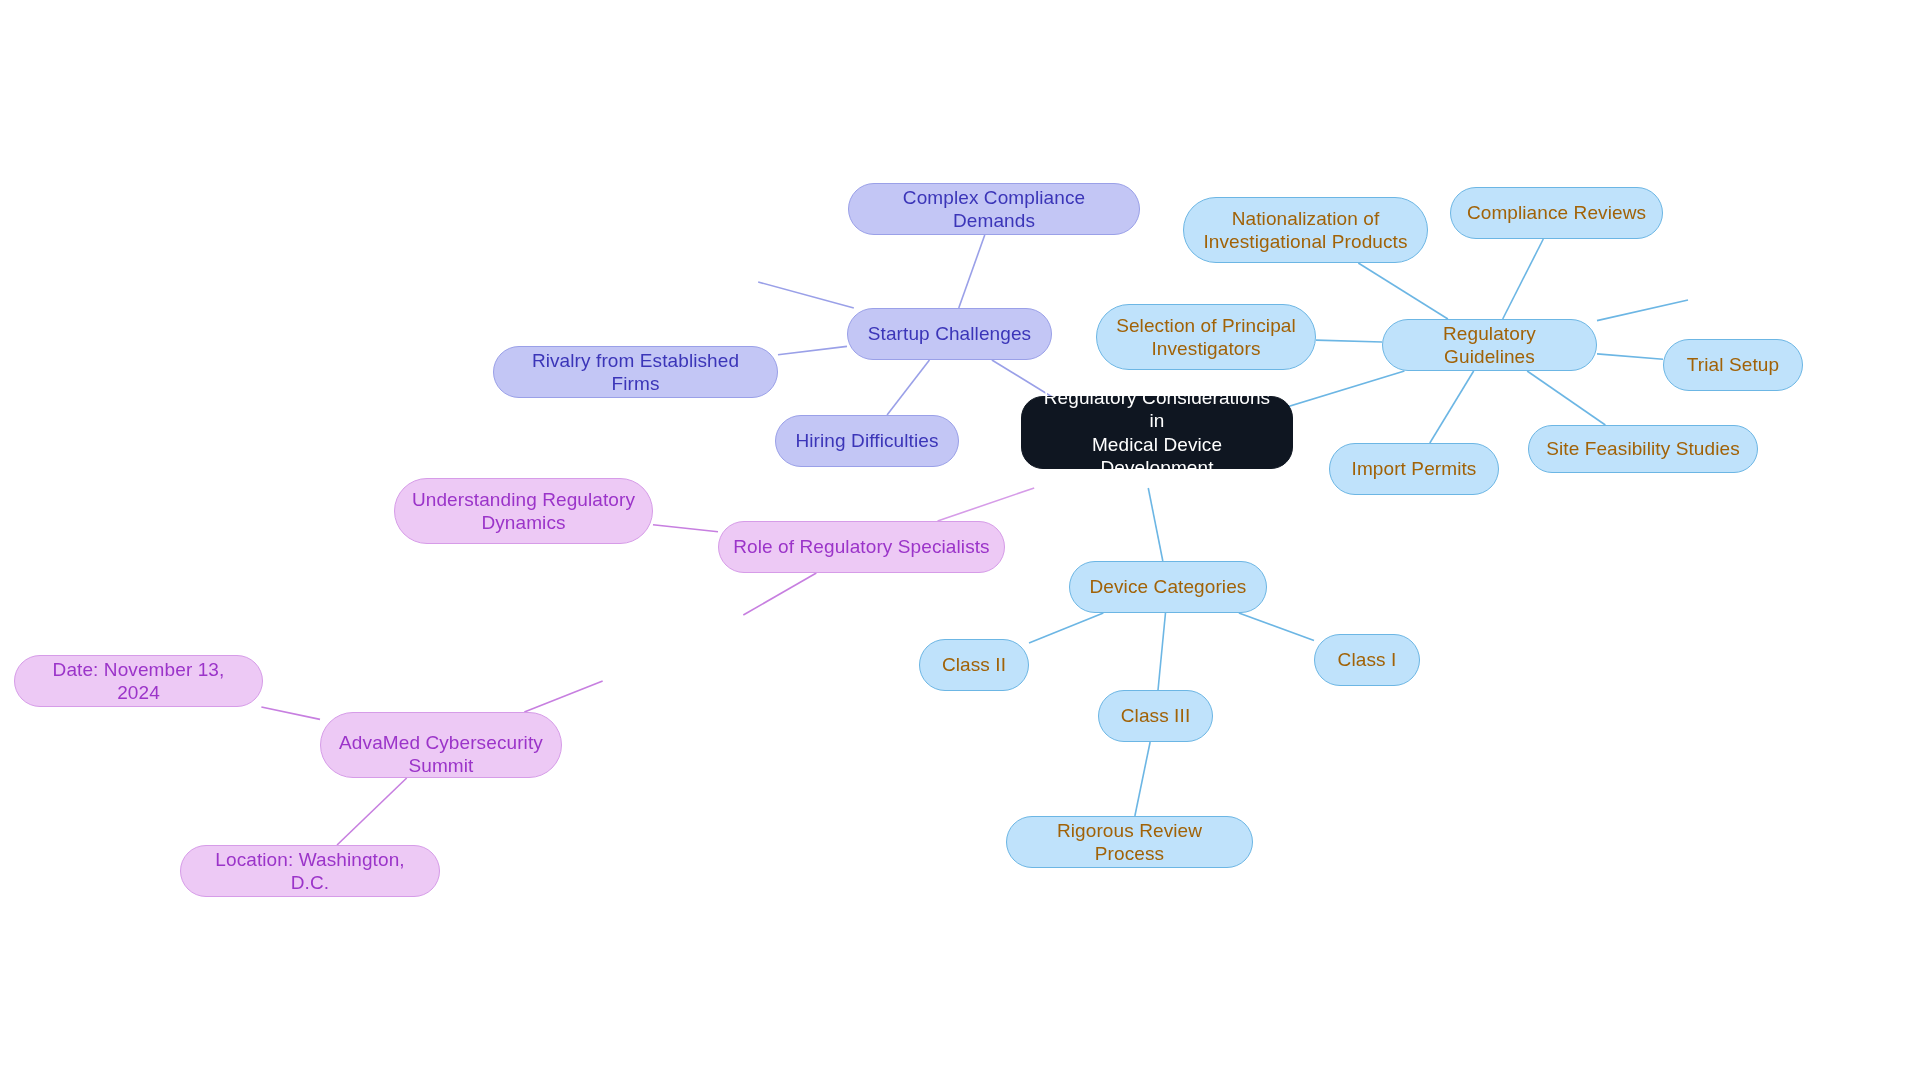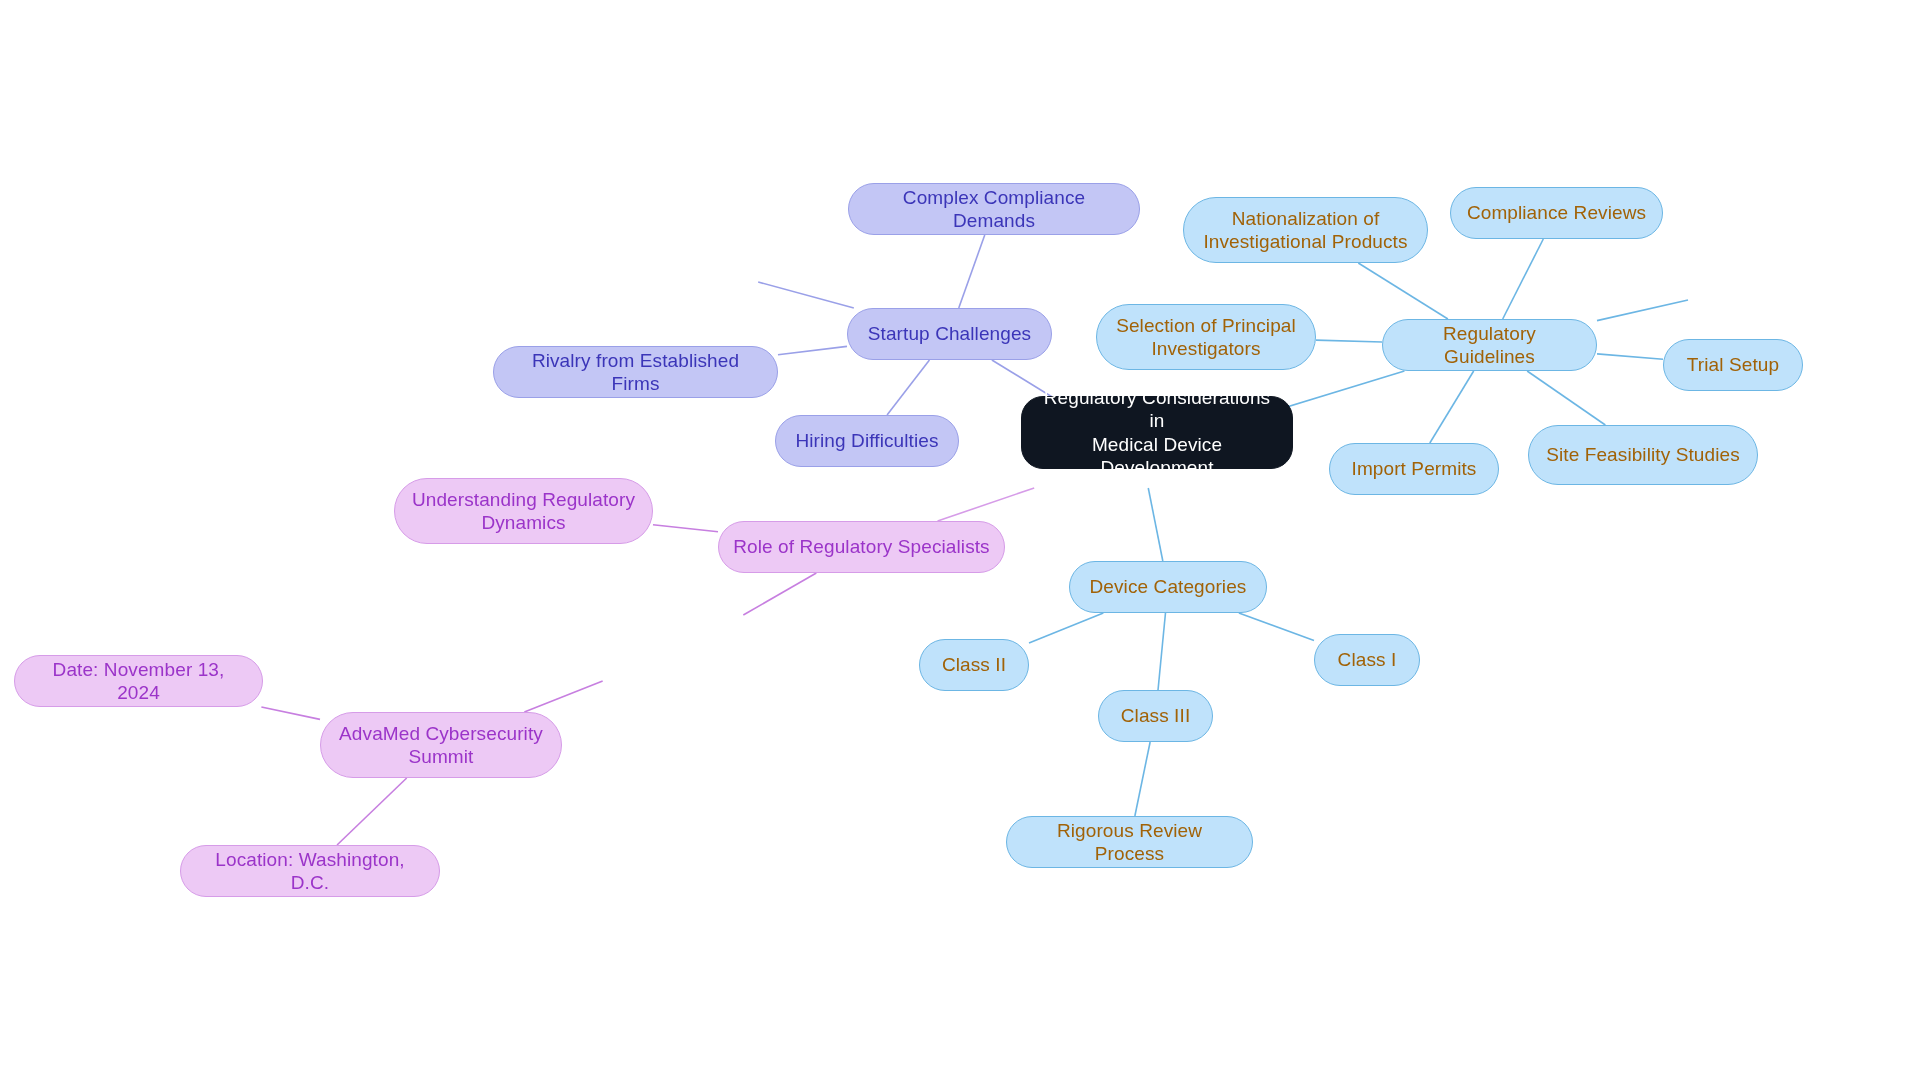--- a/index.html
+++ b/index.html
@@ -67,30 +67,30 @@
     </svg>
 <div class="node root" style="left: 1005px; top: 396px; width: 272px; height: 73px; margin-left: 16px;"><span>Regulatory Considerations in
 Medical Device Development</span></div>
     <div class="node purple" style="left: 847px; top: 308px; width: 205px; height: 52px;"><span>Startup Challenges</span></div>
     <div class="node purple" style="left: 848px; top: 183px; width: 292px; height: 52px;"><span>Complex Compliance Demands</span></div>
     <div class="node purple" style="left: 493px; top: 346px; width: 285px; height: 52px;"><span>Rivalry from Established Firms</span></div>
     <div class="node purple" style="left: 775px; top: 415px; width: 184px; height: 52px;"><span>Hiring Difficulties</span></div>
     <div class="node pink" style="left: 718px; top: 521px; width: 287px; height: 52px;"><span>Role of Regulatory Specialists</span></div>
     <div class="node pink" style="left: 394px; top: 478px; width: 259px; height: 66px;"><span>Understanding Regulatory
 Dynamics</span></div>
-    <div class="node pink" style="left: 320px; top: 712px; width: 242px; height: 66px;"><span>AdvaMed Cybersecurity
+    <div class="node pink" style="left: 320px; top: 712px; width: 242px; height: 66px; align-items: flex-end;"><span>AdvaMed Cybersecurity
 Summit</span></div>
     <div class="node pink" style="left: 14px; top: 655px; width: 249px; height: 52px;"><span>Date: November 13, 2024</span></div>
     <div class="node pink" style="left: 180px; top: 845px; width: 260px; height: 52px;"><span>Location: Washington, D.C.</span></div>
     <div class="node blue" style="left: 1382px; top: 319px; width: 215px; height: 52px;"><span>Regulatory Guidelines</span></div>
     <div class="node blue" style="left: 1183px; top: 197px; width: 245px; height: 66px;"><span>Nationalization of
 Investigational Products</span></div>
     <div class="node blue" style="left: 1450px; top: 187px; width: 213px; height: 52px; justify-content: center;"><span>Compliance Reviews</span></div>
     <div class="node blue" style="left: 1663px; top: 339px; width: 140px; height: 52px;"><span>Trial Setup</span></div>
-    <div class="node blue" style="left: 1528px; top: 425px; width: 230px; height: 60px; text-align: right;"><span>Site Feasibility Studies</span></div>
+    <div class="node blue" style="left: 1528px; top: 425px; width: 230px; height: 48px; text-align: right;"><span>Site Feasibility Studies</span></div>
     <div class="node blue" style="left: 1329px; top: 443px; width: 170px; height: 52px;"><span>Import Permits</span></div>
     <div class="node blue" style="left: 1096px; top: 304px; width: 220px; height: 66px;"><span>Selection of Principal
 Investigators</span></div>
     <div class="node blue" style="left: 1069px; top: 561px; width: 198px; height: 52px;"><span>Device Categories</span></div>
     <div class="node blue" style="left: 1314px; top: 634px; width: 106px; height: 52px;"><span>Class I</span></div>
     <div class="node blue" style="left: 919px; top: 639px; width: 110px; height: 52px;"><span>Class II</span></div>
     <div class="node blue" style="left: 1098px; top: 690px; width: 115px; height: 52px;"><span>Class III</span></div>
     <div class="node blue" style="left: 1006px; top: 816px; width: 247px; height: 52px;"><span>Rigorous Review Process</span></div>
   </div>
 

